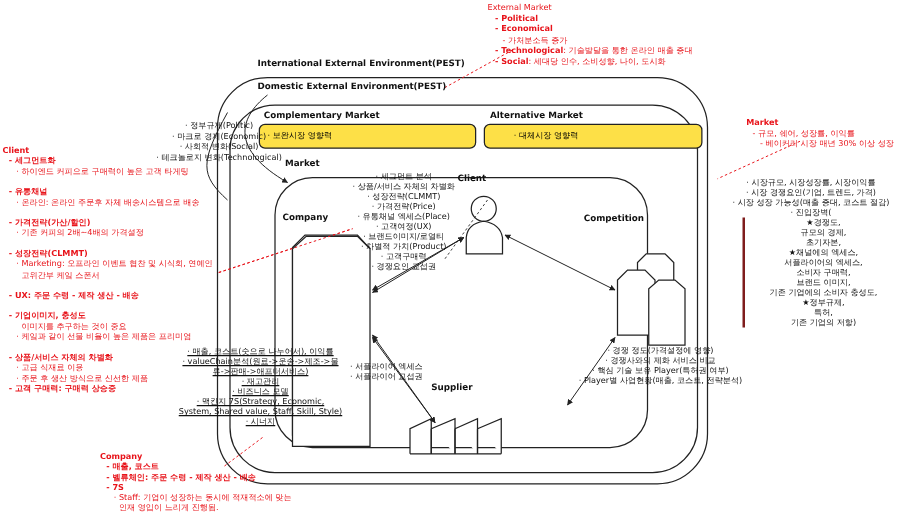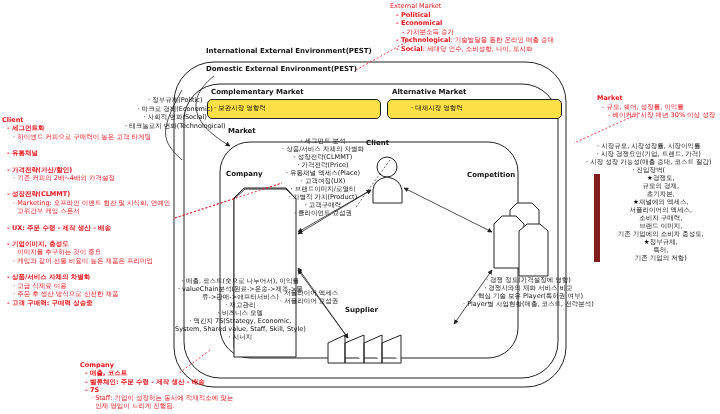--- a/index.html
+++ b/index.html
@@ -102,24 +102,24 @@
 <ul class="plain abs t6 black" style="left:282px;top:137px;line-height:8px;">
   <li>· 세그먼트 분석</li>
   <li>· 상품/서비스 자체의 차별화</li>
   <li>· 성장전략(CLMMT)</li>
   <li>· 가격전략(Price)</li>
   <li>· 유통채널 엑세스(Place)</li>
   <li>· 고객여정(UX)</li>
   <li>· 브랜드이미지/로열티</li>
   <li>· 차별적 가치(Product)</li>
   <li>· 고객구매력</li>
-  <li>· 클라이언트 교섭권</li>
-</ul>
-
-<ul class="plain abs t6 black" style="left:175px;top:277px;line-height:8px;">
+  <li>· 경쟁요인 교섭권</li>
+</ul>
+
+<ul class="plain abs t6 black" style="left:143px;top:277px;line-height:8px;text-decoration:underline;">
   <li>· 매출, 코스트(숫으로 나누어서), 이익률</li>
   <li>· valueChain분석(원료-&gt;운송-&gt;제조-&gt;물</li>
   <li>류-&gt;판매-&gt;애프터서비스)</li>
   <li>· 재고관리</li>
   <li>· 비즈니스 모델</li>
   <li>· 맥킨지 7S(Strategy, Economic,</li>
   <li>System, Shared value, Staff, Skill, Style)</li>
   <li>· 시너지</li>
 </ul>
 
@@ -133,21 +133,21 @@
   <li>· 경쟁사와의 제화 서비스 비교</li>
   <li>· 핵심 기술 보유 Player(특허권 여부)</li>
   <li>· Player별 사업현황(매출, 코스트, 전략분석)</li>
 </ul>
 
 <div class="abs t6 black" style="left:566px;top:142px;line-height:8px;margin-left:20px;">
   <div>· 시장규모, 시장성장률, 시장이익률</div>
   <div>· 시장 경쟁요인(기업, 트렌드, 가격)</div>
   <div>· 시장 성장 가능성(매출 증대, 코스트 절감)</div>
   <div>· 진입장벽(</div>
-  <div style="padding-left:10px;border-left:6px solid #7f1d1d;margin-left:8px;">
+  <div style="padding-left:10px;border-left:2px solid #7f1d1d;margin-left:8px;">
     <div>★경쟁도,</div>
     <div>규모의 경제,</div>
     <div>초기자본,</div>
     <div>★채널에의 엑세스,</div>
     <div>서플라이어의 엑세스,</div>
     <div>소비자 구매력,</div>
     <div>브랜드 이미지,</div>
     <div>기존 기업에의 소비자 충성도,</div>
     <div>★정부규제,</div>
     <div>특허,</div>
@@ -172,20 +172,21 @@
   <div style="padding-left:11px;">  - 베이커리 시장 매년 30% 이상 성장</div>
 </div>
 
 <div class="abs t6 red" style="left:2px;top:116px;line-height:8.4px;">
   <div class="bold">Client</div>
   <div style="padding-left:5px;">
     <div class="bold">- 세그먼트화</div>
     <div class="sub">· 하이엔드 커피으로 구매력이 높은 고객 타게팅</div>
     <div style="height:8px;"></div>
     <div class="bold">- 유통채널</div>
+    <div class="sub">· 온라인: 온라인 주문후 자체 배송시스템으로 배송</div>
     <div style="height:8px;"></div>
     <div class="bold">- 가격전략(가산/할인)</div>
     <div class="sub">· 기존 커피의 2배~4배의 가격설정</div>
     <div style="height:8px;"></div>
     <div class="bold">- 성장전략(CLMMT)</div>
     <div class="sub">· Marketing: 오프라인 이벤트 협찬 및 시식회, 연예인</div>
     <div class="sub" style="white-space:pre;">  고위간부 케잌 스폰서</div>
     <div style="height:8px;"></div>
     <div class="bold">- UX: 주문 수령 - 제작 생산 - 배송</div>
     <div style="height:8px;"></div>

